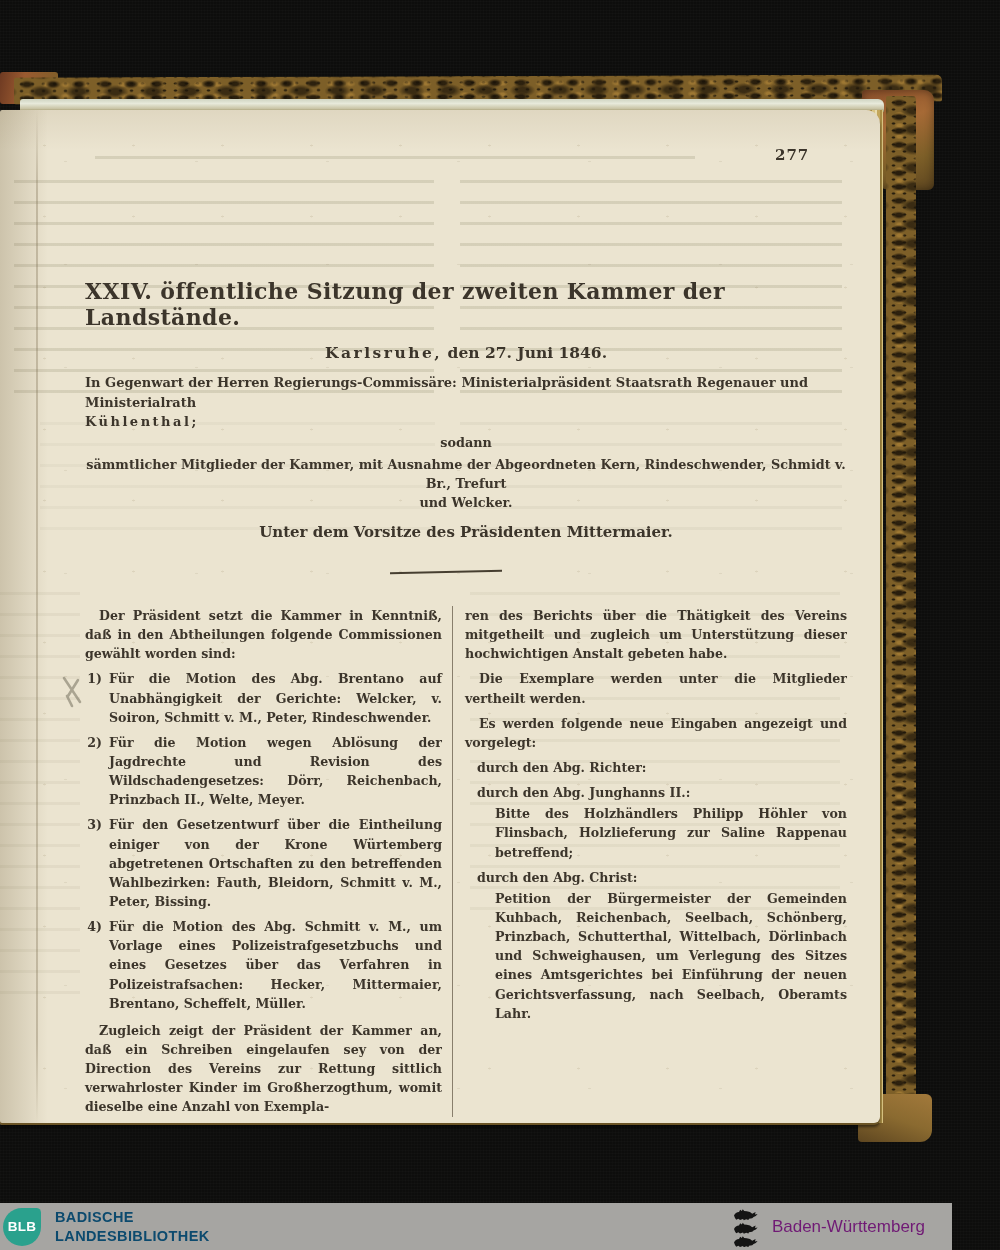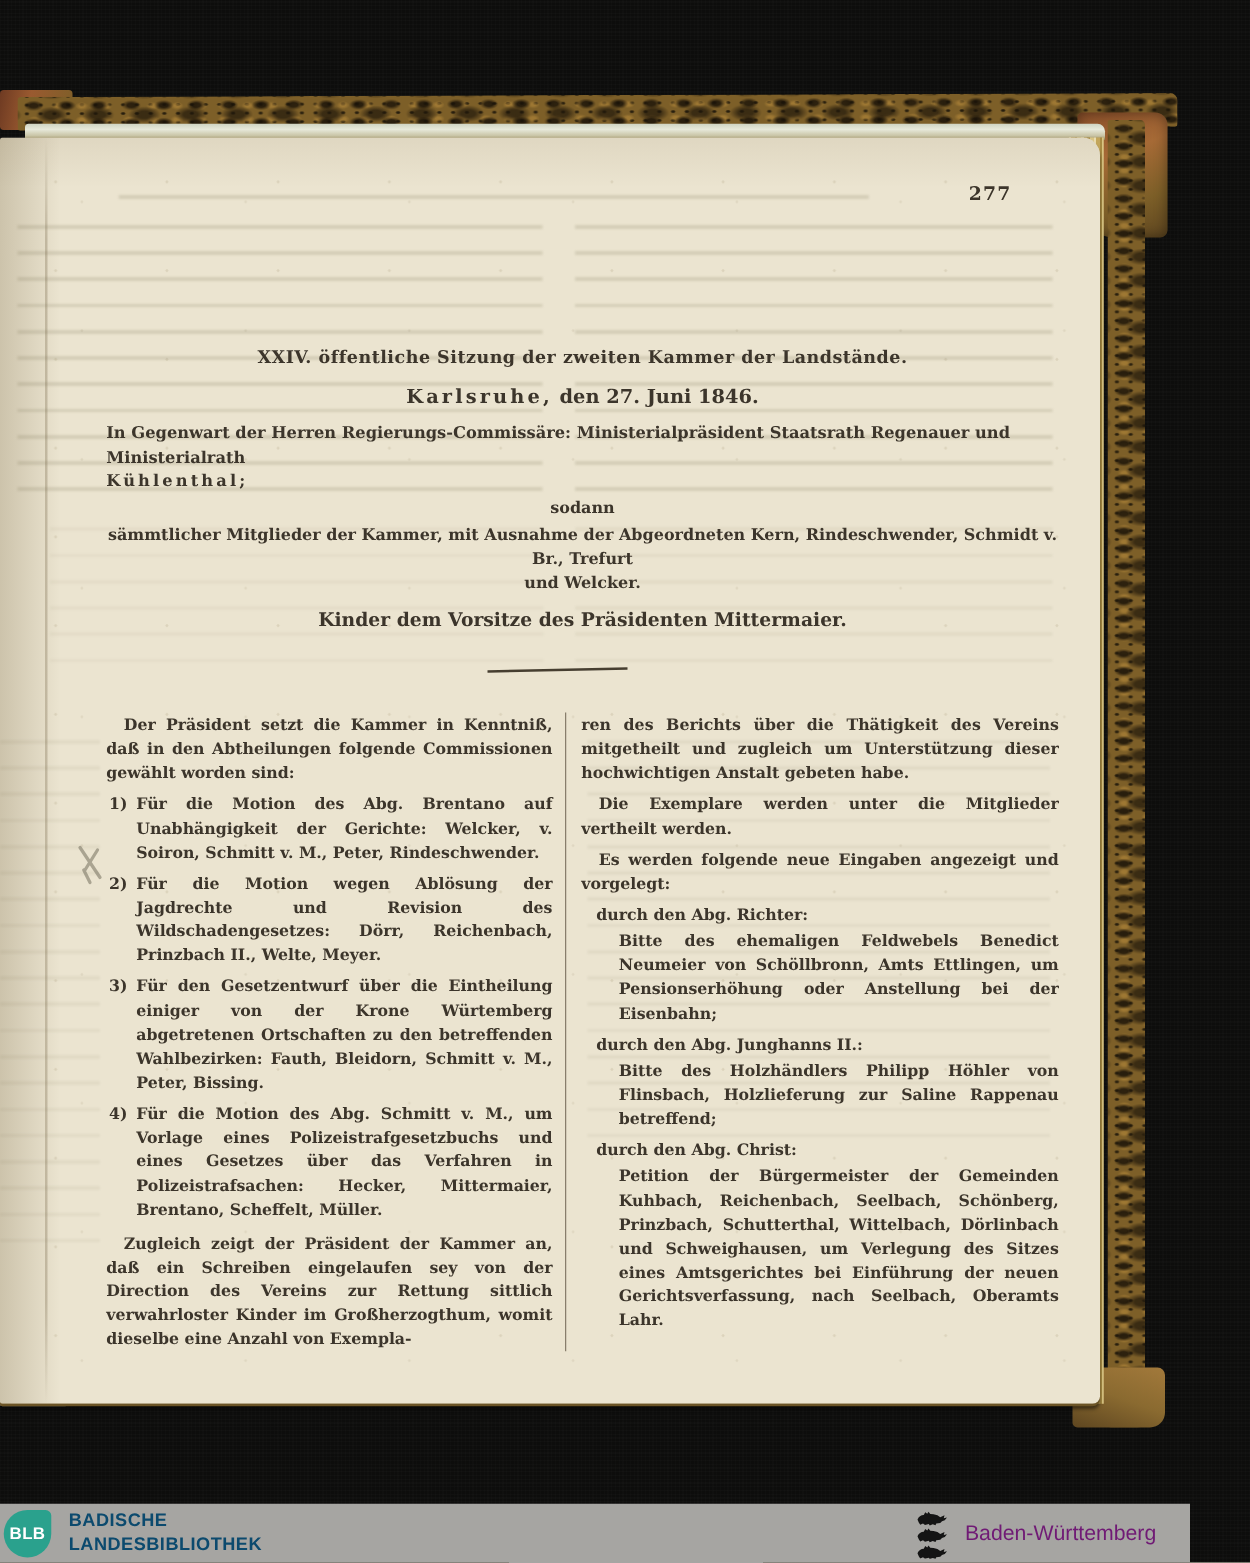--- a/index.html
+++ b/index.html
@@ -66,21 +66,21 @@
   .g3 { left:460px; top:58px;  width:382px; height:235px; }
   .g4 { left:460px; top:300px; width:382px; height:130px; opacity:.7; }
   .g5 { left:40px;  top:300px; width:395px; height:120px; opacity:.55; }
   .g6 { left:470px; top:470px; width:370px; height:330px; opacity:.75; }
   .g7 { left:0;   top:470px; width:80px;  height:430px; opacity:.8; }
 
   
   .fr { font-family:"DejaVu Serif", serif; font-weight:700; }
   .pageno { position:absolute; left:775px; top:36px; font-size:15px; letter-spacing:1px; }
   .content { position:absolute; left:85px; top:38px; width:762px; }
-  .title    { margin-top:130px; text-align:center; font-size:14px; letter-spacing:.4px; }
+  .title    { margin-top:130px; font-size:22px; letter-spacing:.4px; }
   .dateline { margin-top:13px; text-align:center; font-size:15.5px; }
   .ls { letter-spacing:2.5px; }
   .commissars { margin-top:11px; text-align:left; font-size:13px; line-height:1.5; }
   .sodann  { margin-top:3px;  text-align:center; font-size:12.8px; }
   .members { margin-top:5px;  text-align:center; font-size:12.8px; line-height:1.5; }
   .chair   { margin-top:11px; text-align:center; font-size:15px; }
   .rule { margin:30px 0 0 305px; width:112px; height:2px; background:#463e30; transform:rotate(-1.2deg); }
 
   .columns { display:flex; margin-top:33px; font-size:12.6px; line-height:1.52; }
   .col-left  { width:367px; padding-right:10px; }
@@ -151,21 +151,21 @@
       <div class="ls">Kühlenthal;</div>
     </div>
 
     <div class="sodann fr">sodann</div>
 
     <div class="members fr">
       <div>sämmtlicher Mitglieder der Kammer, mit Ausnahme der Abgeordneten Kern, Rindeschwender, Schmidt v. Br., Trefurt</div>
       <div>und Welcker.</div>
     </div>
 
-    <div class="chair fr">Kinder dem Vorsitze des Präsidenten Mittermaier.</div>
+    <div class="chair fr">Unter dem Vorsitze des Präsidenten Mittermaier.</div>
 
     <div class="rule"></div>
 
     <div class="columns fr">
       <div class="col-left">
         <p class="jp indent">Der Präsident setzt die Kammer in Kenntniß, daß in den Abtheilungen folgende Commissionen gewählt worden sind:</p>
 
         <div class="num-item">
           <span class="num">1)</span>
           <span class="itext">Für die Motion des Abg. Brentano auf Unabhängigkeit der Gerichte: Welcker, v. Soiron, Schmitt v. M., Peter, Rindeschwender.</span>
@@ -187,21 +187,20 @@
       </div>
 
       <div class="col-div"></div>
 
       <div class="col-right">
         <p class="jp">ren des Berichts über die Thätigkeit des Vereins mitgetheilt und zugleich um Unterstützung dieser hochwichtigen Anstalt gebeten habe.</p>
         <p class="jp indent rc-para">Die Exemplare werden unter die Mitglieder vertheilt werden.</p>
         <p class="jp indent rc-para">Es werden folgende neue Eingaben angezeigt und vorgelegt:</p>
 
         <p class="byline">durch den Abg. Richter:</p>
-        <p class="petition-text">Bitte des ehemaligen Feldwebels Benedict Neumeier von Schöllbronn, Amts Ettlingen, um Pensionserhöhung oder Anstellung bei der Eisenbahn;</p>
 
         <p class="byline">durch den Abg. Junghanns II.:</p>
         <p class="petition-text">Bitte des Holzhändlers Philipp Höhler von Flinsbach, Holzlieferung zur Saline Rappenau betreffend;</p>
 
         <p class="byline">durch den Abg. Christ:</p>
         <p class="petition-text">Petition der Bürgermeister der Gemeinden Kuhbach, Reichenbach, Seelbach, Schönberg, Prinzbach, Schutterthal, Wittelbach, Dörlinbach und Schweighausen, um Verlegung des Sitzes eines Amtsgerichtes bei Einführung der neuen Gerichtsverfassung, nach Seelbach, Oberamts Lahr.</p>
       </div>
     </div>
   </div>
 </div>

